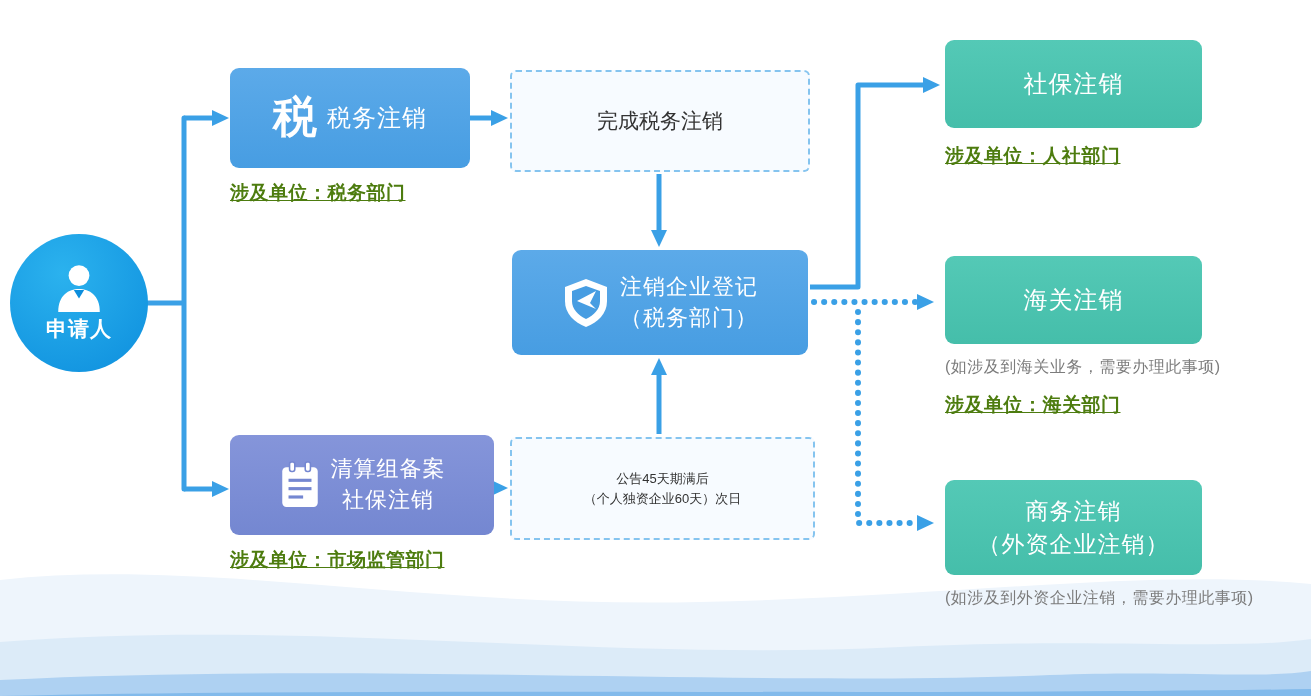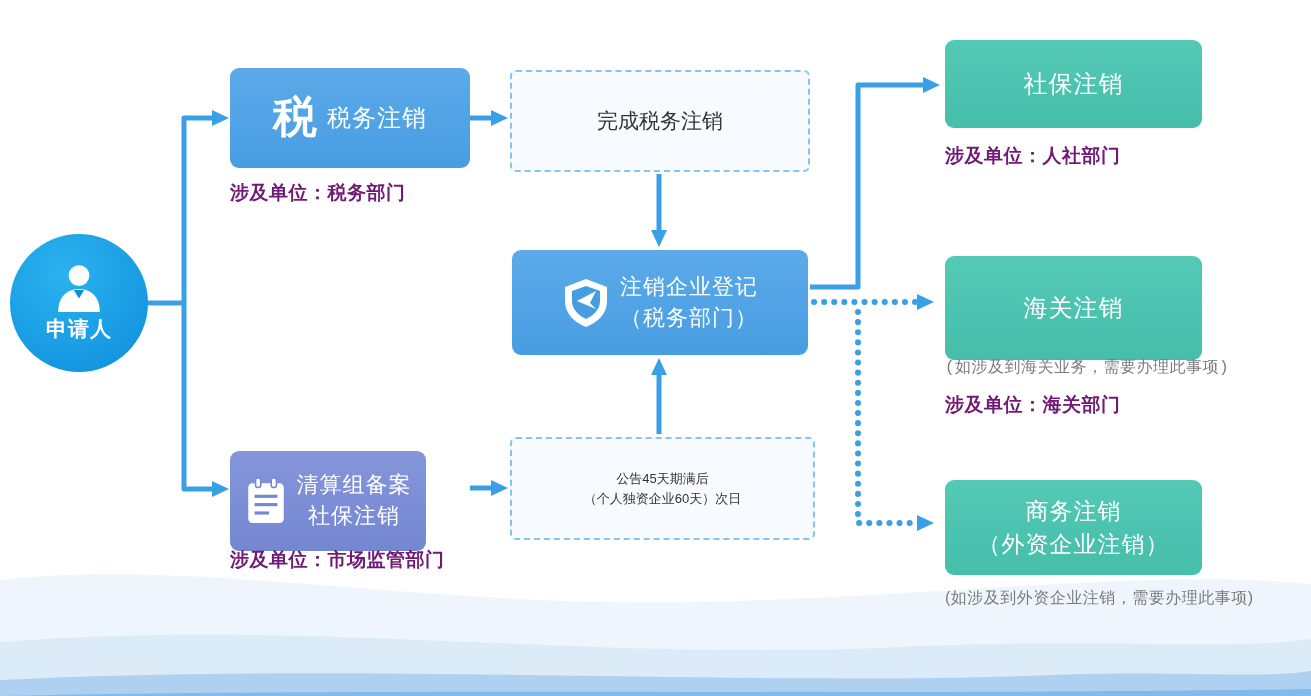--- a/index.html
+++ b/index.html
@@ -17,21 +17,21 @@
   .purple{background:linear-gradient(180deg,#8595da,#7487d1);}
   .teal{background:linear-gradient(180deg,#54c9b6,#45beaa);}
   .node-title{font-size:24px;font-weight:500;letter-spacing:1px;}
   .node-line{font-size:22px;font-weight:500;letter-spacing:1px;}
   .dashed{
     position:absolute;border:2px dashed #85c4ef;background:#f7fbff;border-radius:6px;
     display:flex;flex-direction:column;align-items:center;justify-content:center;
     color:#333;box-sizing:border-box;line-height:1.5;
   }
   .dashed-line{font-size:13px;}
-  .caption{position:absolute;font-weight:bold;color:#701a75;font-size:19px;letter-spacing:0.5px;}
+  .caption{position:absolute;font-weight:bold;color:#4d7c0f;font-size:19px;letter-spacing:0.5px;text-decoration:underline;}
   .note{position:absolute;color:#7c7c7c;font-size:16px;letter-spacing:0.5px;}
   .applicant{
     position:absolute;left:10px;top:234px;width:138px;height:138px;border-radius:50%;
     background:radial-gradient(circle at 38% 28%,#2bb2ee,#0d8edd);
     display:flex;flex-direction:column;align-items:center;justify-content:center;color:#fff;
   }
   .applicant-label{font-size:21px;font-weight:bold;margin-top:2px;letter-spacing:1px;}
   .tax-glyph{
     font-size:44px;font-weight:bold;font-family:"Liberation Serif",serif;line-height:1;
   }
@@ -96,21 +96,21 @@
       <path d="M23 1 L44 9 V23 C44 36 35 44 23 49 C11 44 2 36 2 23 V9 Z" fill="#fff"></path>
       <path d="M23 8 L37 13 V23 C37 31 31 37 23 41 C15 37 9 31 9 23 V13 Z" fill="#479de2"></path>
       <path d="M14 23 L33 13 L27 25 L33 31 L14 23 Z" fill="#fff"></path>
     </svg>
     <div class="lines">
       <span class="node-line">注销企业登记</span>
       <span class="node-line">（税务部门）</span>
     </div>
   </div>
 
-  <div class="node purple" style="left:230px;top:435px;width:196px;height:100px;margin-top:16px;">
+  <div class="node purple" style="left:230px;top:435px;width:264px;height:100px;">
     <svg width="42" height="48" viewBox="0 0 40 46">
       <rect x="3" y="6" width="34" height="38" rx="4" fill="#fff"></rect>
       <rect x="10" y="1" width="5" height="9" rx="2" fill="#fff" stroke="#7487d1" stroke-width="1.5"></rect>
       <rect x="25" y="1" width="5" height="9" rx="2" fill="#fff" stroke="#7487d1" stroke-width="1.5"></rect>
       <rect x="9" y="17" width="22" height="3" fill="#7487d1"></rect>
       <rect x="9" y="25" width="22" height="3" fill="#7487d1"></rect>
       <rect x="9" y="33" width="14" height="3" fill="#7487d1"></rect>
     </svg>
     <div class="lines">
       <span class="node-line">清算组备案</span>
@@ -122,24 +122,24 @@
   <div class="dashed" style="left:510px;top:437px;width:305px;height:103px;">
     <span class="dashed-line">公告45天期满后</span>
     <span class="dashed-line">（个人独资企业60天）次日</span>
   </div>
 
   <div class="node teal" style="left:945px;top:40px;width:257px;height:88px;">
     <span class="node-title">社保注销</span>
   </div>
   <div class="caption" style="left:945px;top:143px;">涉及单位：人社部门</div>
 
-  <div class="node teal" style="left:945px;top:256px;width:257px;height:104px;">
+  <div class="node teal" style="left:945px;top:256px;width:257px;height:88px;">
     <span class="node-title">海关注销</span>
   </div>
-  <div class="note" style="left:945px;top:357px;width:366px;font-family:Liberation Mono, monospace;">(如涉及到海关业务，需要办理此事项)</div>
+  <div class="note" style="left:945px;top:357px;width:366px;">(如涉及到海关业务，需要办理此事项)</div>
   <div class="caption" style="left:945px;top:392px;">涉及单位：海关部门</div>
 
   <div class="node teal" style="left:945px;top:480px;width:257px;height:95px;">
     <div class="lines">
       <span class="node-line" style="font-size:23px;">商务注销</span>
       <span class="node-line" style="font-size:23px;">（外资企业注销）</span>
     </div>
   </div>
   <div class="note" style="left:945px;top:588px;width:366px;">(如涉及到外资企业注销，需要办理此事项)</div>
 

